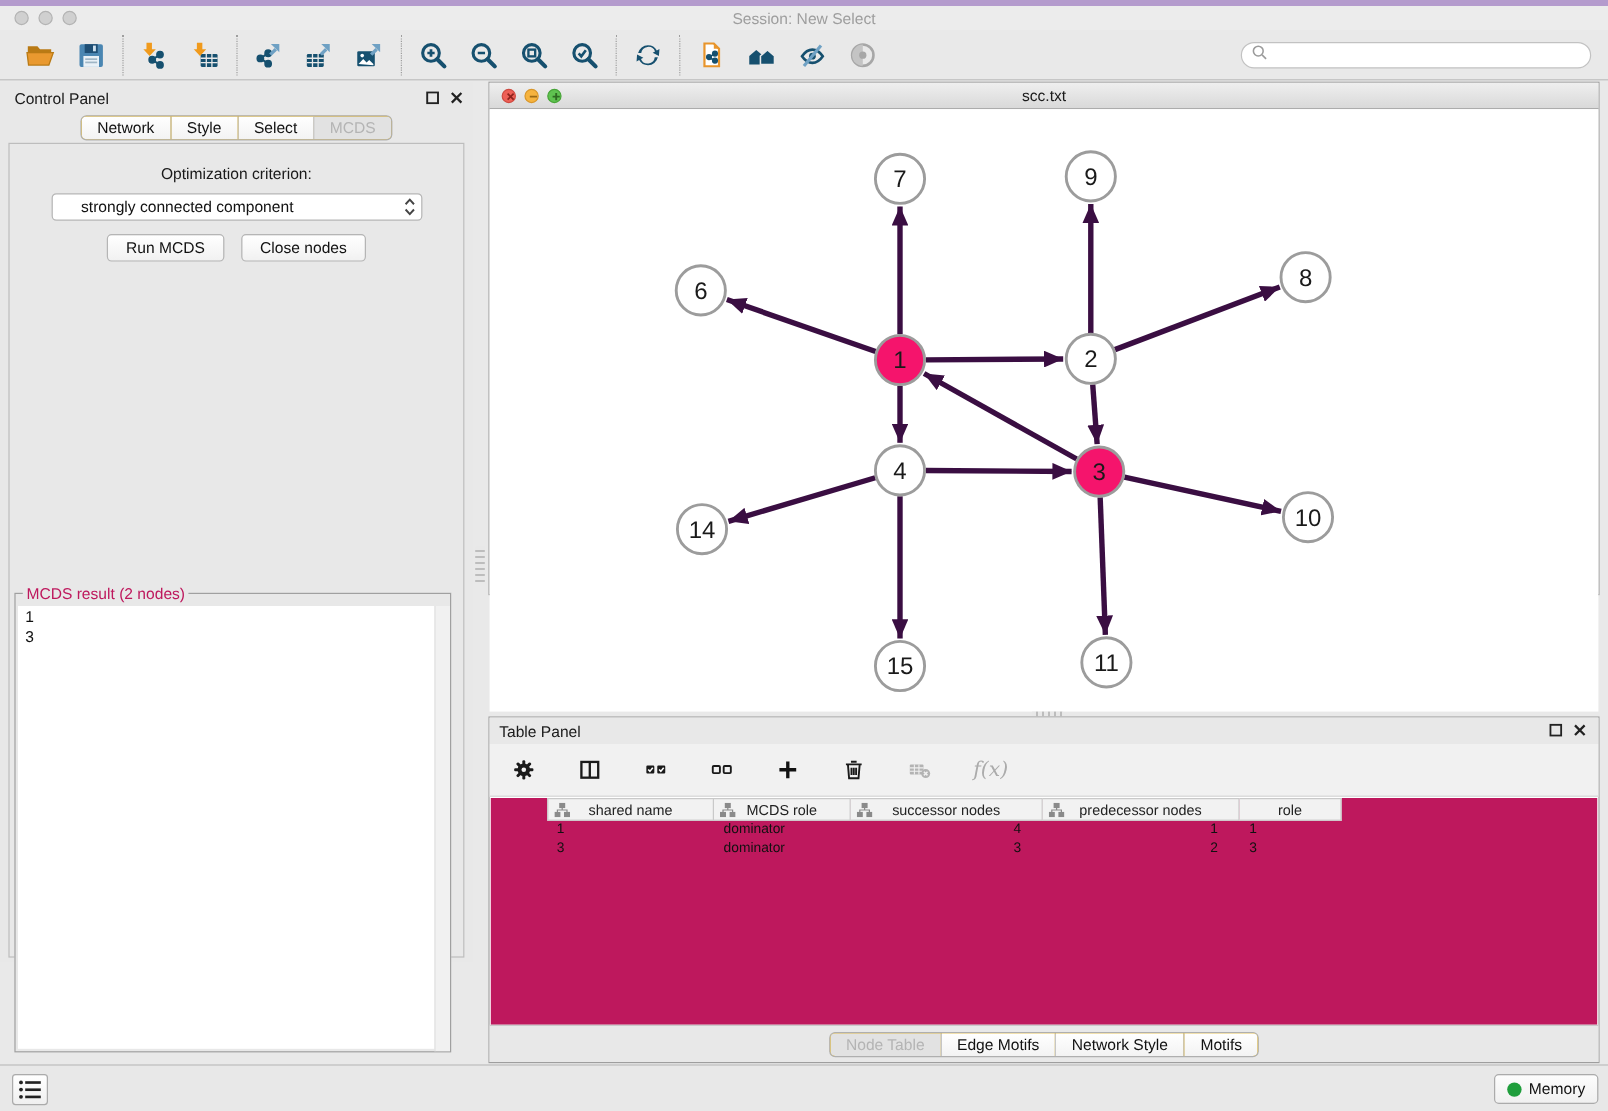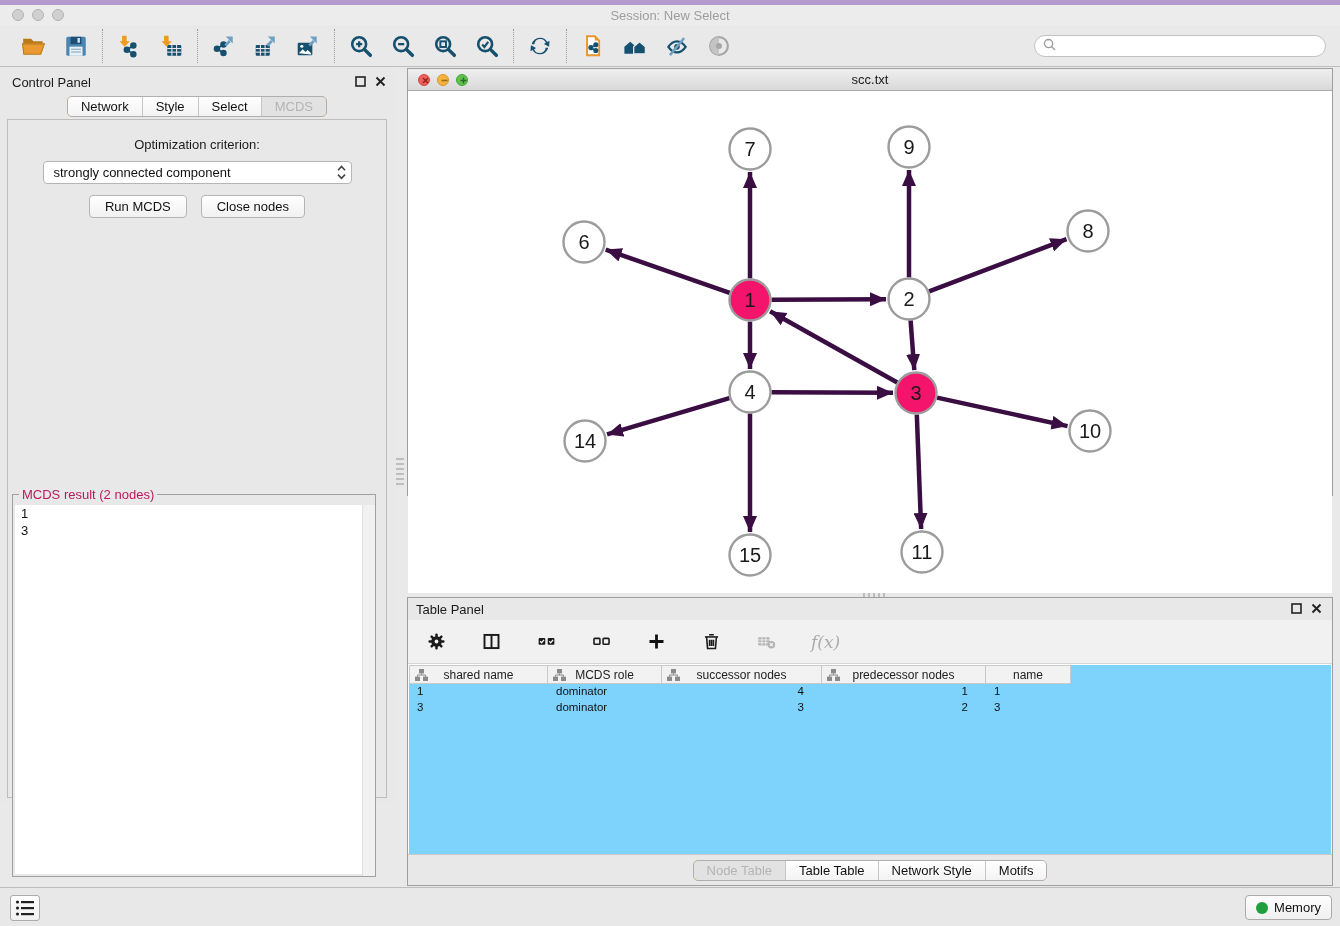--- a/index.html
+++ b/index.html
@@ -27,21 +27,21 @@
   .mini-btns { position:absolute; right:8px; top:8px; display:flex; gap:9px; align-items:center; }
   .mini-btn { background:none; border:none; padding:0; cursor:pointer; line-height:0; }
   .seg { display:inline-flex; border:1px solid #AFAFAF; border-radius:5px; overflow:hidden; background:#eab308; }
   .seg .tab { padding:2px 13px; font-size:13px; color:#111; background:linear-gradient(#FFFFFF,#F3F3F3); border-left:1px solid #C6C6C6; cursor:pointer; white-space:nowrap; }
   .seg .tab:first-child { border-left:none; }
   .seg .tab.selected { background:#E2E2E2; color:#B4B4B4; }
   .cp-tabs { text-align:center; height:23px; position:relative; z-index:2; }
   .cp-body { position:absolute; left:7px; right:7px; top:51px; bottom:4px; border:1px solid #BDBDBD; background:#E8E8E8; }
   .opt-label { margin-top:17px; text-align:center; font-size:13px; color:#1A1A1A; }
   .dropdown { margin:9px auto 0; width:309px; height:23px; background:#fff; border:1px solid #B5B5B5; border-radius:4px; display:flex; align-items:center; cursor:pointer; }
-  .dropdown .dd-text { flex:1; font-size:13px; padding-left:10px; color:#111; }
+  .dropdown .dd-text { flex:1; font-size:13px; padding-left:24px; color:#111; }
   .dropdown .dd-stepper { width:18px; display:flex; justify-content:center; }
   .btn-row { margin-top:11px; display:flex; justify-content:center; gap:14px; }
   .push-btn { height:23px; padding:0 15px; font-size:13px; font-family:"Liberation Sans",sans-serif; color:#111; background:linear-gradient(#FFFFFF,#F1F1F1); border:1px solid #B5B5B5; border-radius:4px; cursor:pointer; }
   .result-box { position:absolute; left:4px; right:10px; top:374px; height:383px; border:1px solid #A0A0A0; background:#E8E8E8; }
   .result-legend { position:absolute; top:-8px; left:6px; font-size:13px; color:#be185d; background:#E8E8E8; padding:0 3px; }
   .result-list { position:absolute; left:2px; right:2px; top:10px; bottom:2px; background:#fff; overflow:hidden; }
   .result-item { font-size:13px; color:#111; padding-left:6px; line-height:17px; }
   .result-scroll { position:absolute; right:0; top:0; bottom:0; width:13px; background:#F1F1F1; border-left:1px solid #E0E0E0; }
 
   
@@ -60,21 +60,21 @@
 
   
   .table-panel { position:absolute; left:407px; top:597px; width:926px; height:289px; border:1px solid #9E9E9E; background:#fff; }
   .tp-header { height:22px; background:#E8E8E8; position:relative; display:flex; align-items:center; }
   .tp-header .panel-title { margin-left:8px; }
   .tp-header .mini-btns { top:5px; right:10px; }
   .tp-toolbar { height:44px; background:#F1F1F1; border-bottom:1px solid #D6D6D6; display:flex; align-items:center; gap:34px; padding-left:18px; }
   .tpt-btn { background:none; border:none; padding:0; cursor:pointer; line-height:0; display:flex; align-items:center; }
   .tpt-btn.disabled { cursor:default; }
   .fx-label { font-family:"DejaVu Serif","Liberation Serif",serif; font-style:italic; font-size:17px; color:#ABABAB; }
-  .tp-table { position:absolute; left:1px; right:1px; top:67px; bottom:31px; background:#7dd3fc; overflow:hidden; }
+  .tp-table { position:absolute; left:1px; right:1px; top:67px; bottom:31px; background:#be185d; overflow:hidden;padding-left:47px; }
   .t-head { display:flex; height:19px; }
   .t-hcell { position:relative; background:#F2F2F2; border:1px solid #C9C9C9; border-left:none; display:flex; align-items:center; justify-content:center; font-size:12px; color:#222; }
   .t-hcell:first-child { border-left:1px solid #C9C9C9; }
   .t-hcell .col-icon { position:absolute; left:5px; top:3px; }
   .t-row { display:flex; height:16px; }
   .t-cell { font-size:11.5px; color:#111; padding:1px 0 0 8px; overflow:hidden; white-space:nowrap; }
   .t-cell.right { text-align:right; padding-right:18px; padding-left:0; }
   .tp-tabs { position:absolute; left:0; right:0; bottom:0; height:31px; background:#E8E8E8; border-top:1px solid #C9C9C9; display:flex; align-items:center; justify-content:center; }
 
   
@@ -512,21 +512,21 @@
                 <path d="M6.5 4.4V6M2.5 7.6V6h8v1.6" stroke="#8A8A8A" fill="none"></path>
                 <g fill="#8A8A8A">
                   <rect x="4" y="0" width="5" height="4.4"></rect>
                   <rect x="0" y="7.6" width="5" height="4.4"></rect>
                   <rect x="8" y="7.6" width="5" height="4.4"></rect>
                 </g>
               </svg></span>
             <span>predecessor nodes</span>
           </div>
           <div class="t-hcell" style="width: 85px;">
-            <span>name</span>
+            <span>role</span>
           </div>
         </div>
       <div id="t-body">
           <div class="t-row">
             <div class="t-cell" style="width: 139px;">1</div>
             <div class="t-cell" style="width: 114px;">dominator</div>
             <div class="t-cell right" style="width: 160px;">4</div>
             <div class="t-cell right" style="width: 164px;">1</div>
             <div class="t-cell" style="width: 85px;">1</div>
           </div>
@@ -535,21 +535,21 @@
             <div class="t-cell" style="width: 114px;">dominator</div>
             <div class="t-cell right" style="width: 160px;">3</div>
             <div class="t-cell right" style="width: 164px;">2</div>
             <div class="t-cell" style="width: 85px;">3</div>
           </div>
         </div>
     </div>
     <div class="tp-tabs">
         <span class="seg" id="tp-tabs-seg">
           <span class="tab selected">Node Table</span>
-          <span class="tab">Table Table</span>
+          <span class="tab">Edge Motifs</span>
           <span class="tab">Network Style</span>
           <span class="tab">Motifs</span>
         </span>
       </div>
   </div>
 
   <div class="statusbar">
     <button class="list-btn">
       <svg width="20" height="18" viewBox="0 0 20 18">
           <g fill="#222">

